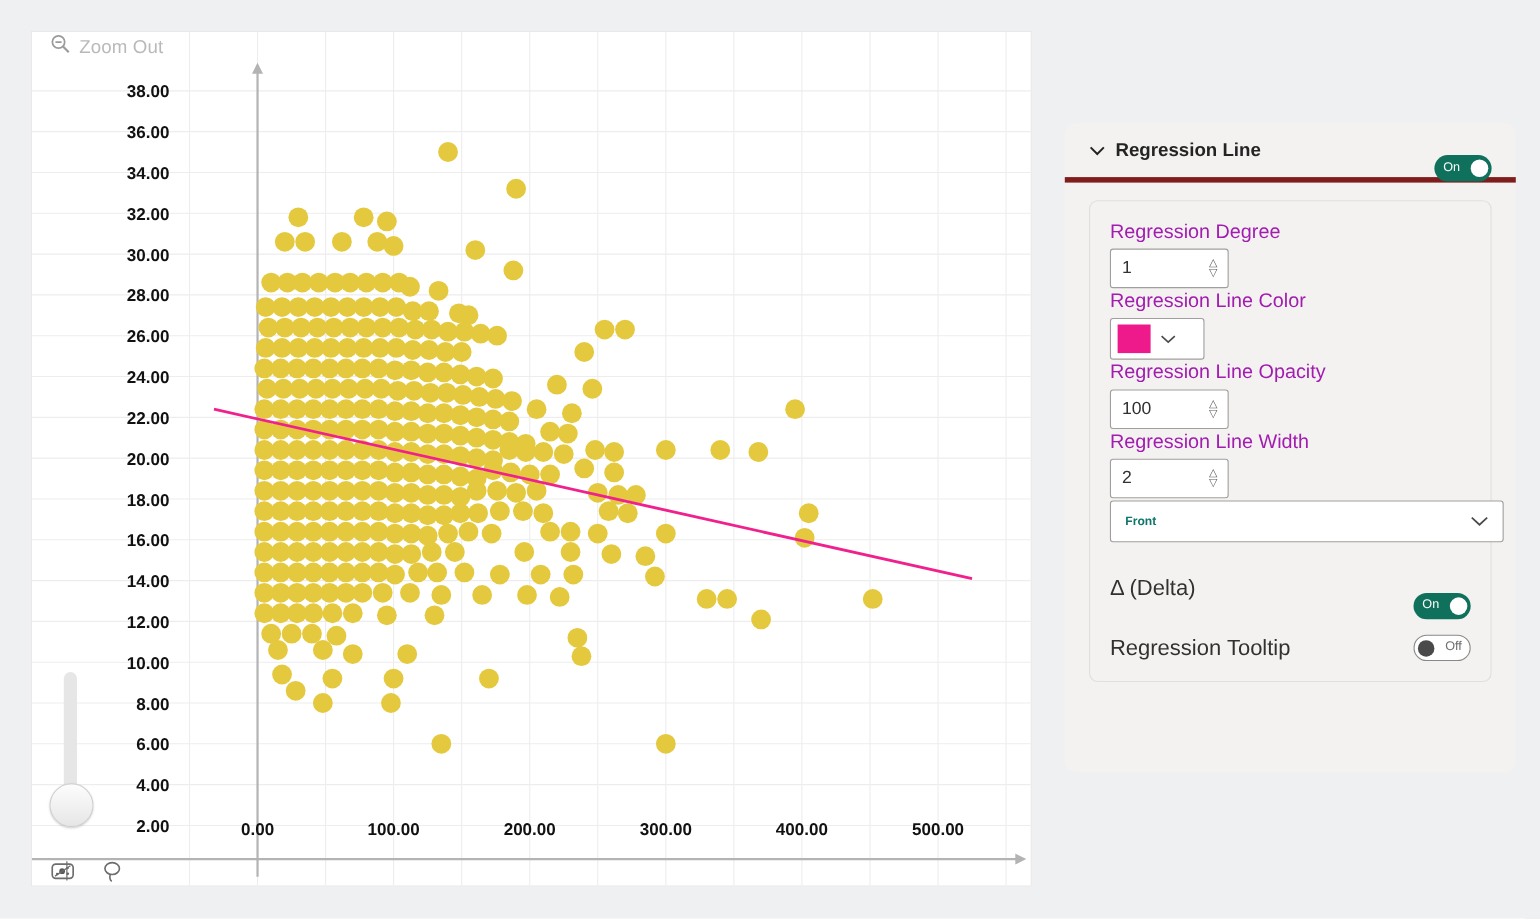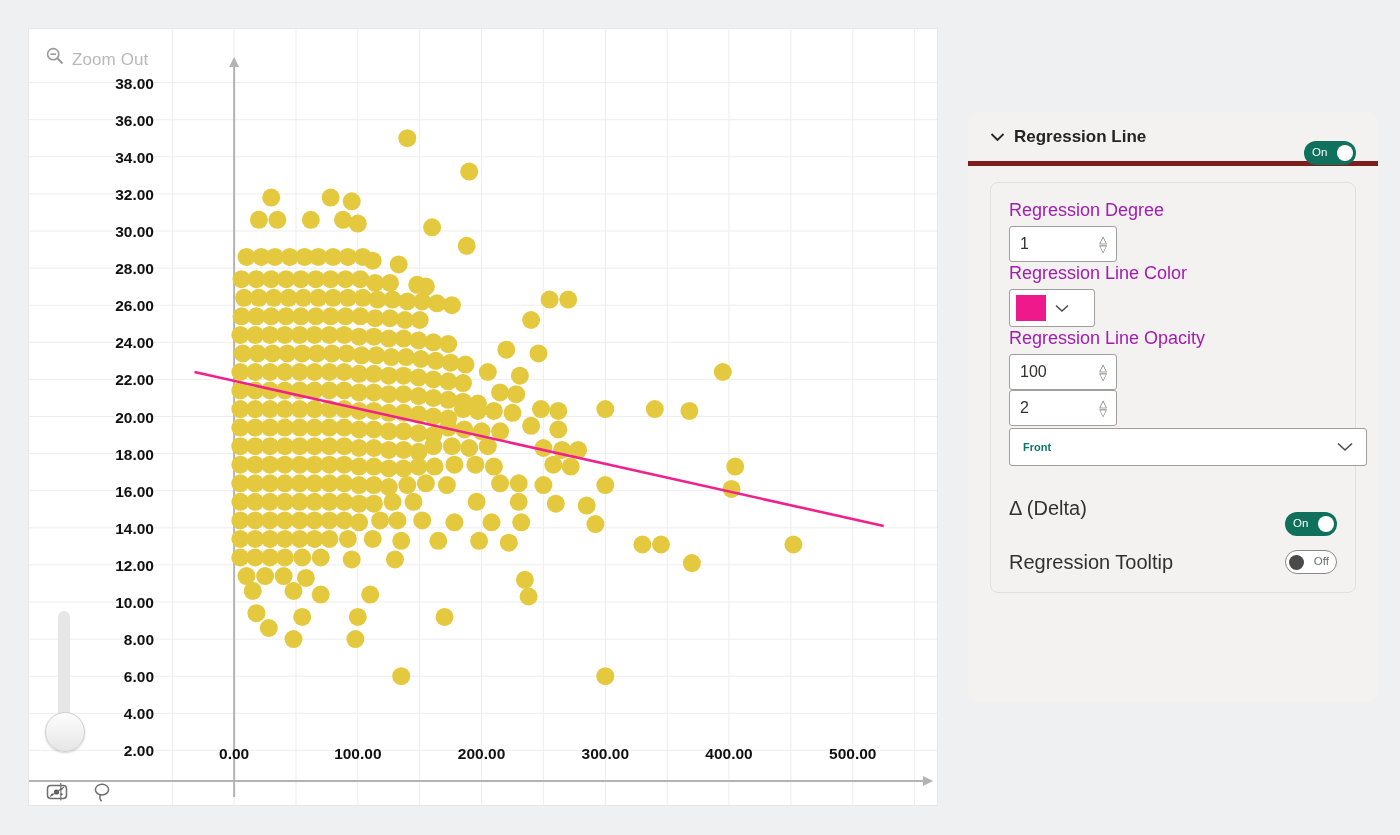--- a/index.html
+++ b/index.html
@@ -15,22 +15,22 @@
   #plot-card{
     position:absolute; left:28px; top:28px;
     width:910px; height:778px;
     background:#ffffff;
     border:1px solid #e7e7e7;
     box-sizing:border-box;
   }
   #plot-svg{position:absolute;left:0;top:0;}
 
   .zoomout-btn{
-    position:absolute; left:16px; top:17px;
-    display:flex; align-items:flex-end; gap:7px;
+    position:absolute; left:16px; top:1px;
+    display:flex; align-items:center; gap:7px;
     cursor:pointer; user-select:none;
   }
   .zoomout-btn .zlabel{
     font-size:17px; color:#b9b9b9; letter-spacing:.1px;
   }
 
   
   #zoom-slider{
     position:absolute; left:29px; top:582px;
     width:12px; height:140px;
@@ -618,20 +618,21 @@
 
       <div class="field-label sp">Regression Line Opacity</div>
       <div class="spinner">
         <span class="sval">100</span>
         <span class="arrows">
           <i>△</i>
           <i>▽</i>
         </span>
       </div>
 
+      <div class="field-label sp">Regression Line Width</div>
       <div class="spinner">
         <span class="sval">2</span>
         <span class="arrows">
           <i>△</i>
           <i>▽</i>
         </span>
       </div>
 
       <div class="dropdown">
         <span class="dval">Front</span>

